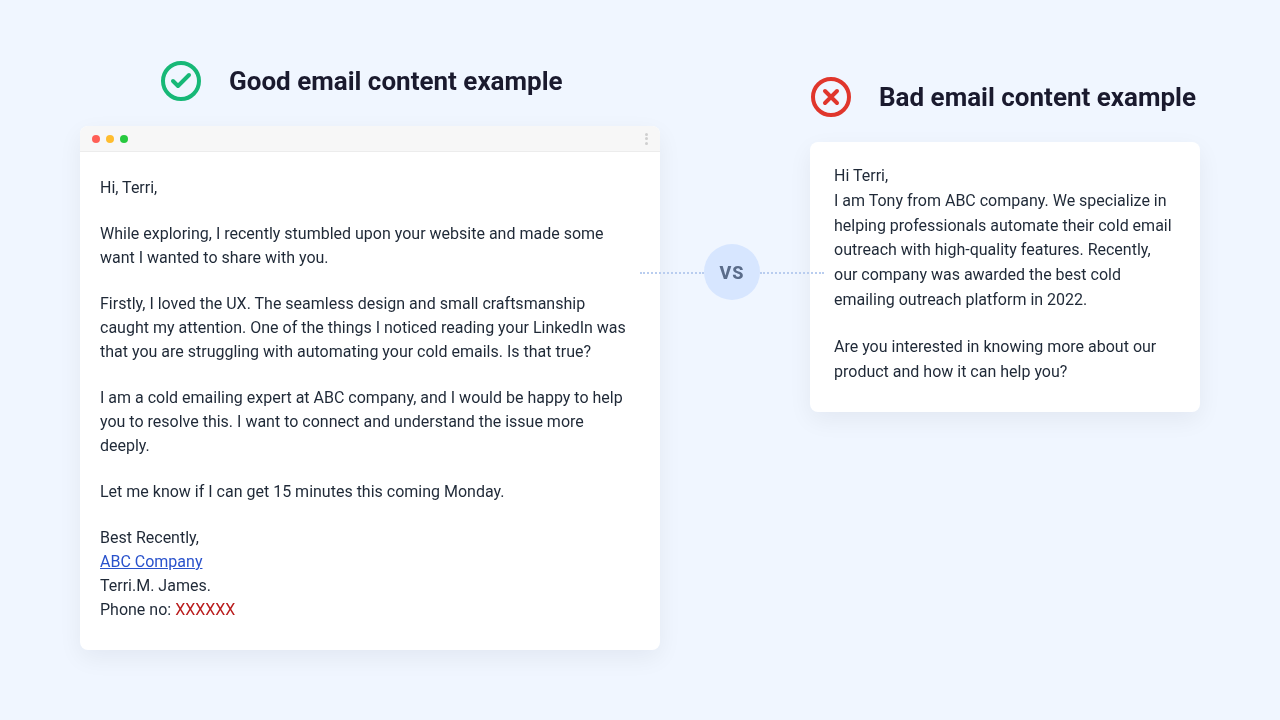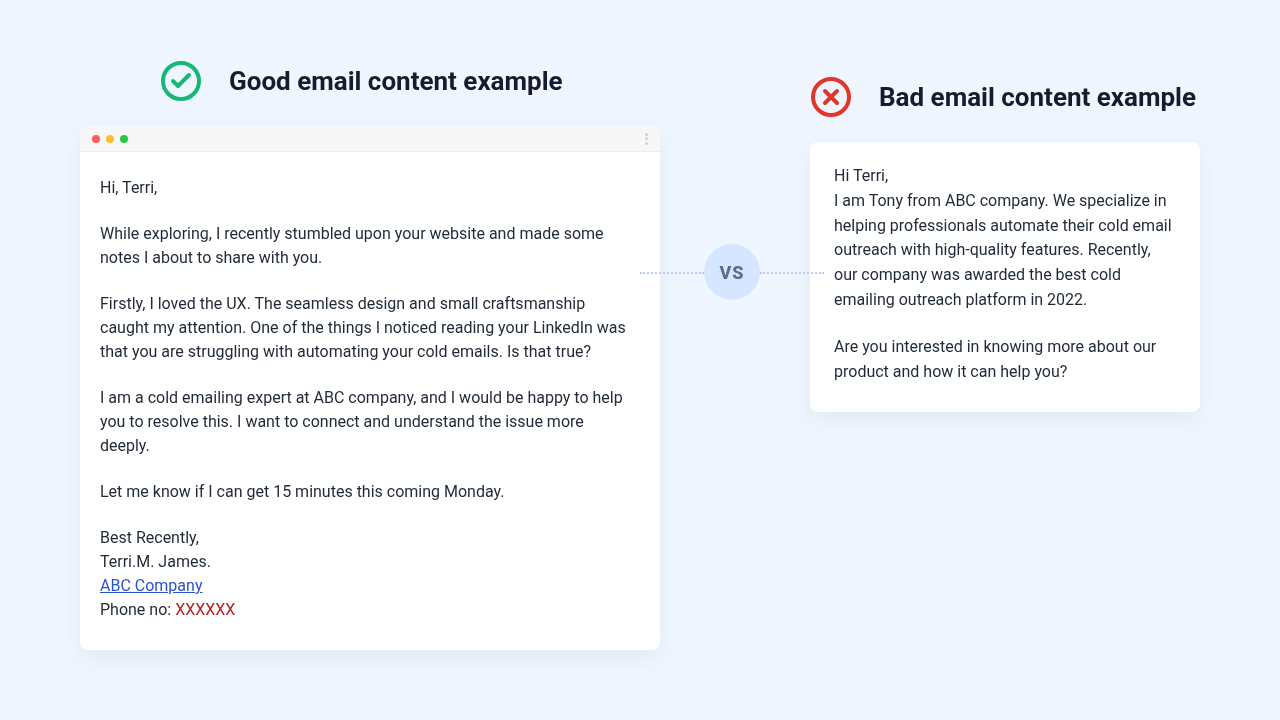--- a/index.html
+++ b/index.html
@@ -144,31 +144,31 @@
         <span class="chrome-spacer"></span>
         <span class="kebab">
             <span></span>
             <span></span>
             <span></span>
           </span>
       </div>
       <div class="card-body">
         <p>Hi, Terri,</p>
         <div class="gap"></div>
-        <p>While exploring, I recently stumbled upon your website and made some notes I about to share with you.</p>
+        <p>While exploring, I recently stumbled upon your website and made some want I wanted to share with you.</p>
         <div class="gap"></div>
         <p>Firstly, I loved the UX. The seamless design and small craftsmanship caught my attention. One of the things I noticed reading your LinkedIn was that you are struggling with automating your cold emails. Is that true?</p>
         <div class="gap"></div>
         <p>I am a cold emailing expert at ABC company, and I would be happy to help you to resolve this. I want to connect and understand the issue more deeply.</p>
         <div class="gap"></div>
         <p>Let me know if I can get 15 minutes this coming Monday.</p>
         <div class="gap"></div>
         <p>Best Recently,</p>
+        <p><a href="#" class="link">ABC Company</a></p>
         <p>Terri.M. James.</p>
-        <p><a href="#" class="link">ABC Company</a></p>
         <p>
           <span>Phone no: </span><span class="phone-num">XXXXXX</span>
         </p>
       </div>
     </div>
   </div>
 
   <div class="col col-right">
     <div class="heading">
       <span class="icon-ring">

